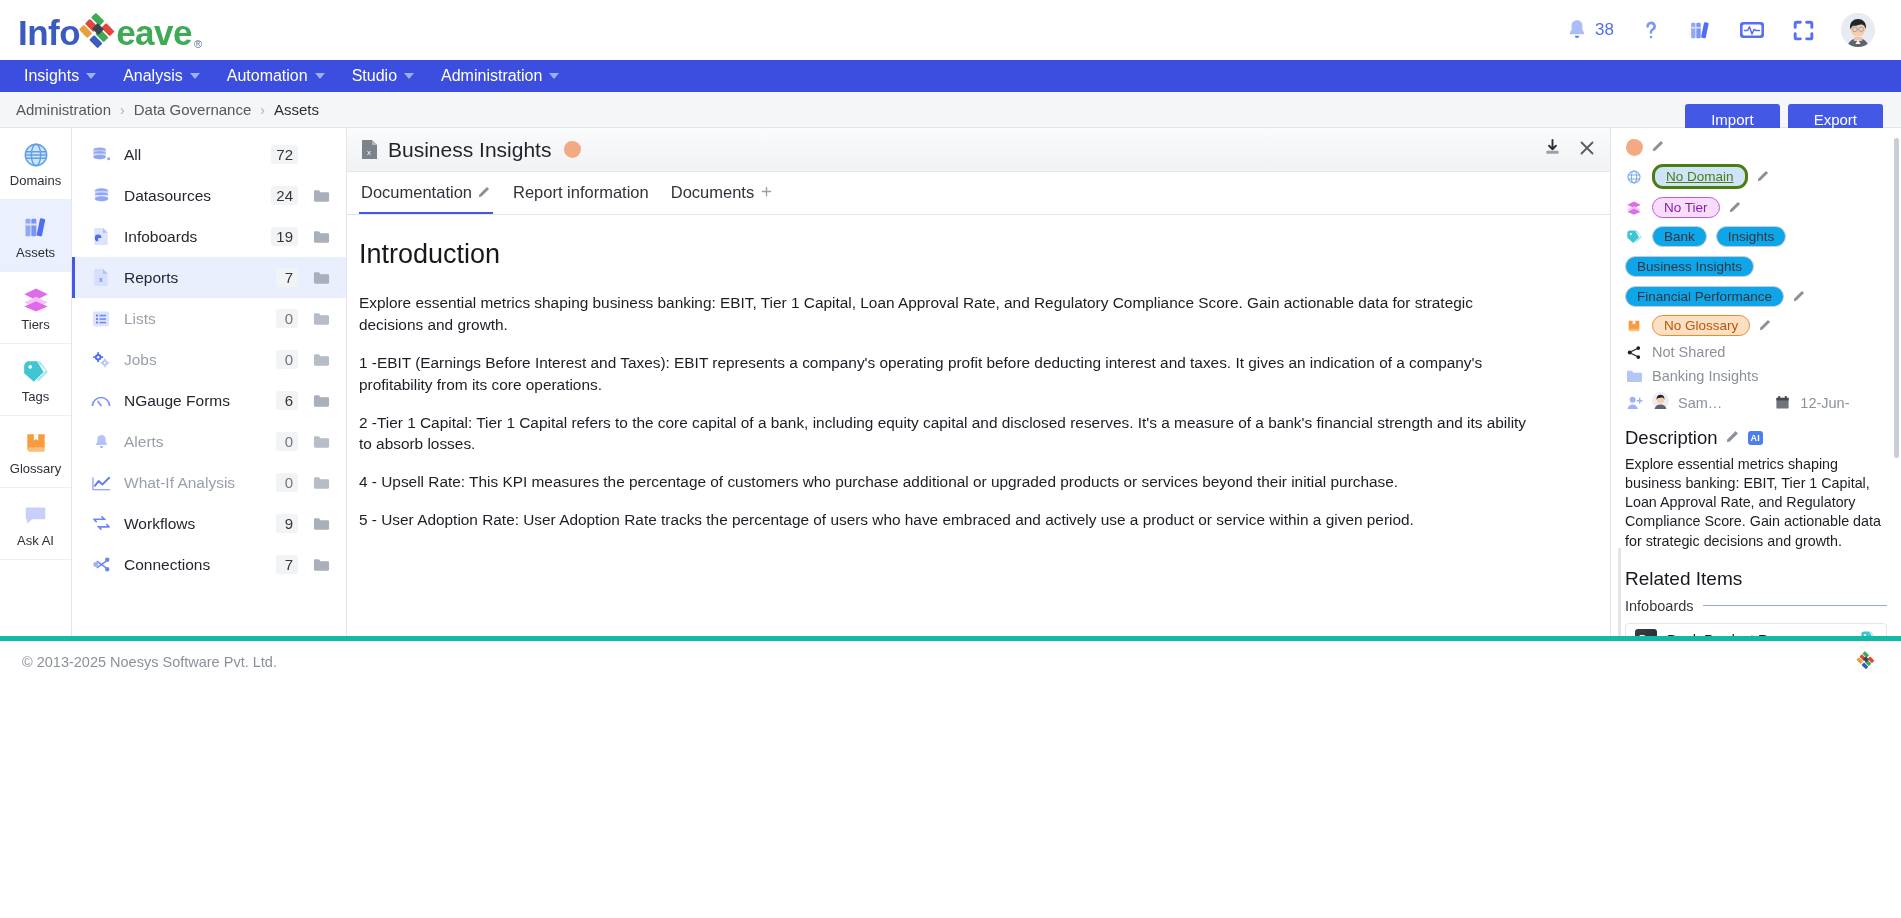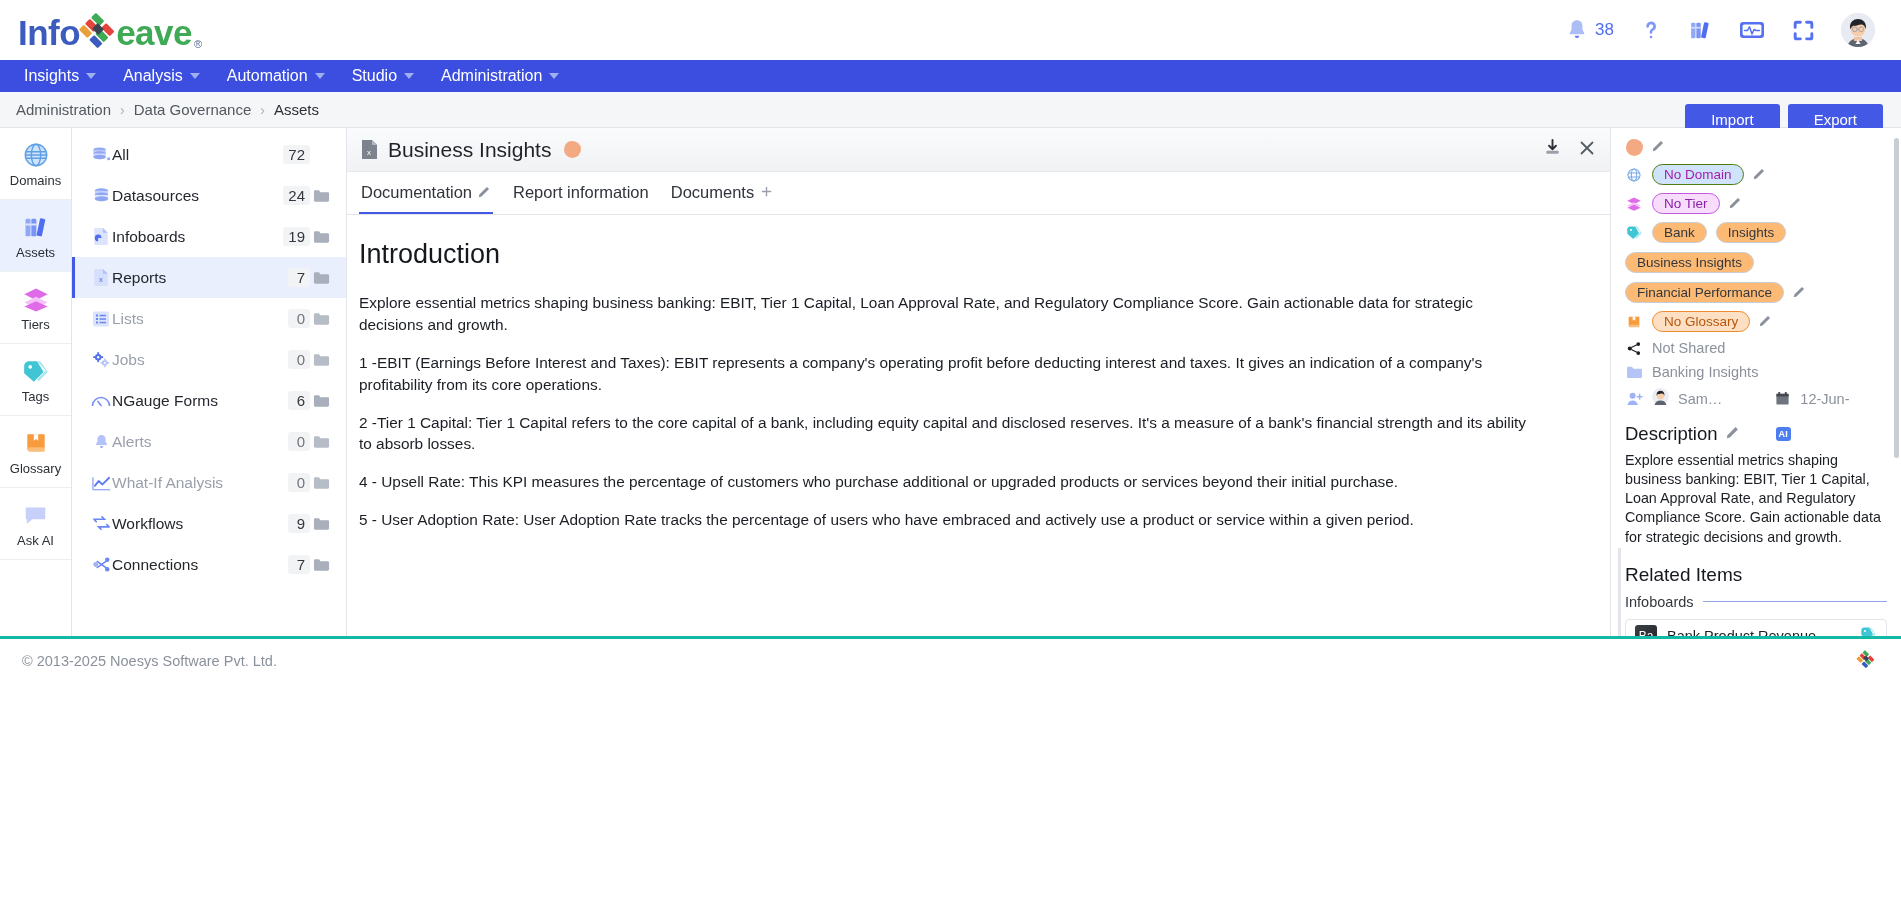--- a/index.html
+++ b/index.html
@@ -55,21 +55,21 @@
                justify-content:center; gap:3px; cursor:pointer; border-bottom:1px solid #eceef1;
                position:relative; }
   .rail-item.active { background:#eaf0fd; }
   .rail-item span { font-size:13px; color:#2b2f36; }
   .rail-ico { height:30px; display:flex; align-items:center; justify-content:center; }
 
   
   .listpanel { width:275px; flex:0 0 275px; border-right:1px solid #e3e5ea;
                background:#fff; padding-top:6px; }
   .lrow { height:41px; display:flex; align-items:center; padding:0 14px 0 18px;
-          cursor:pointer; position:relative; gap:0; }
+          cursor:pointer; position:relative; gap:12px; }
   .lrow.active { background:#e9effd; }
   .lrow.active:before { content:''; position:absolute; left:0; top:0; bottom:0; width:3px; background:#4458e6; }
   .lrow .li-ico { width:22px; display:flex; align-items:center; justify-content:center; flex:0 0 22px; }
   .lrow .li-label { flex:1; font-size:15.5px; color:#24282e; }
   .lrow.dim .li-label { color:#9aa0ab; }
   .lrow .li-count { font-size:15px; color:#33373d; background:#f2f3f5;
                     border-radius:3px; padding:1px 5px; min-width:22px; text-align:right; }
   .lrow.dim .li-count { color:#6f757e; }
   .lrow .li-folder { width:22px; display:flex; justify-content:center; }
 
@@ -93,48 +93,48 @@
   .doccontent { flex:1; overflow:hidden; padding:24px 28px 10px 12px; }
   .doc-h1 { font-size:27px; font-weight:400; color:#15181d; margin-bottom:22px; padding-left:0; }
   .doc-p { font-size:15.4px; line-height:1.42; color:#1b1e24; margin-bottom:16px; max-width:1180px; }
 
   
   .rightpanel { width:290px; flex:0 0 290px; background:#fff; padding:10px 14px 0 14px;
                 position:relative; overflow:hidden; }
   .rp-row { display:flex; align-items:center; gap:9px; margin-bottom:8px; flex-wrap:wrap; }
   .rp-ico { width:18px; display:flex; justify-content:center; flex:0 0 18px; }
   .pill { border-radius:11px; padding:2px 11px; font-size:13.5px; white-space:nowrap; }
-  .pill-domain { background:#cfe4fb; border:1px solid #4d7c0f; color:#a21caf; }
+  .pill-domain { background:#cfe4fb; border:3px solid #4d7c0f; color:#4d7c0f;text-decoration:underline; }
   .pill-tier { background:#f7dcfb; border:1px solid #c457e0; color:#8b1fa8; }
-  .pill-tag { background:#fdba74; border:1px solid #c8ccd3; color:#33373d; }
+  .pill-tag { background:#0ea5e9; border:1px solid #c8ccd3; color:#33373d; }
   .pill-gloss { background:#fde0c4; border:1px solid #ef8a2a; color:#b8550b; }
   .rp-muted { font-size:14.5px; color:#8b919b; }
   .pencil { cursor:pointer; }
   .rp-blob { width:17px; height:17px; background:#f3a981;
              border-radius:45% 55% 50% 50%/50% 45% 55% 50%; }
   .desc-head { display:flex; align-items:center; gap:8px; margin:14px 0 6px 0; }
   .desc-title { font-size:18.5px; color:#15181d; }
   .ai-badge { background:#4d7ef0; color:#fff; font-size:9px; font-weight:700; border-radius:3px;
-              padding:2px 3px; letter-spacing:.3px;margin-left:28px; }
+              padding:2px 3px; letter-spacing:.3px; }
   .desc-body { font-size:14.3px; line-height:1.34; color:#1b1e24; }
   .rel-title { font-size:19px; color:#15181d; margin:17px 0 8px 0; }
   .rel-sub { font-size:14.5px; color:#33373d; display:flex; align-items:center; gap:9px; margin-bottom:9px; }
   .rel-sub .rule { flex:1; height:1px; background:#93a6e8; }
   .rel-item { display:flex; align-items:center; gap:10px; border:1px solid #e3e5ea; border-radius:4px;
               padding:5px 9px; margin-bottom:8px; cursor:pointer; }
   .rel-sq { width:22px; height:22px; border-radius:3px; color:#fff; font-size:12px;
             display:flex; align-items:center; justify-content:center; flex:0 0 22px;
             background:linear-gradient(135deg,#3a3f46,#24272c); }
   .rel-name { flex:1; font-size:14.5px; color:#1b1e24; white-space:nowrap; overflow:hidden; text-overflow:ellipsis; }
   .rp-scroll { position:absolute; right:2px; top:10px; width:5px; height:320px;
                background:#c9cdd4; border-radius:3px; }
   .desc-bar { position:absolute; left:7px; top:420px; width:3px; height:92px; background:#e3e5ea; }
 
   
-  .footer { height:46px; flex:0 0 46px; border-top:3px solid #14b8a6; background:#fff;
+  .footer { height:46px; flex:0 0 46px; border-top:5px solid #14b8a6; background:#fff;
             display:flex; align-items:center; padding:8px 22px; }
   .footer-text { font-size:14.5px; color:#8b919b; }
   .footer-logo { margin-left:auto; }
 </style>
 </head>
 <body>
 
 <div class="app">
 
   <div class="topbar">

